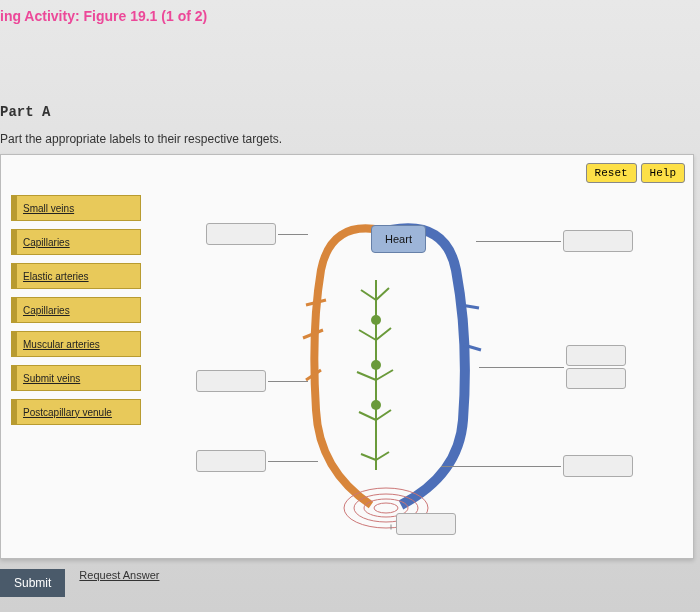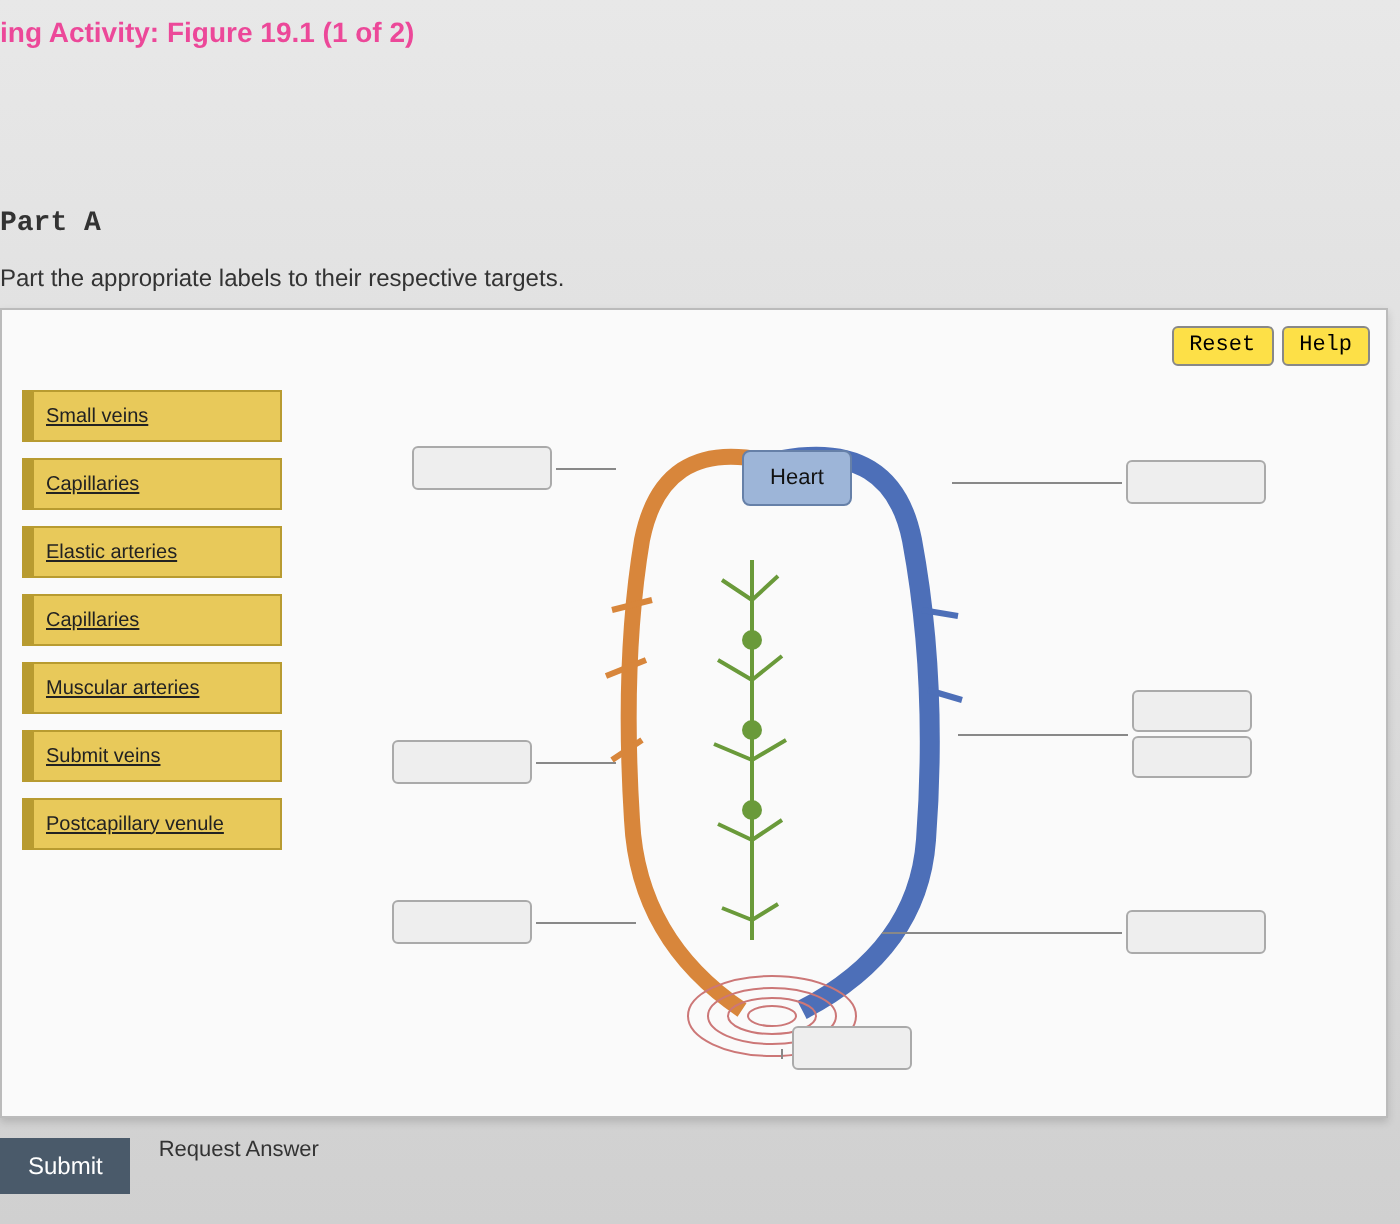--- a/index.html
+++ b/index.html
@@ -134,20 +134,21 @@
       background: #4a5a6a;
       color: #fff;
       font-size: 12px;
       border: none;
       padding: 7px 14px;
       cursor: pointer;
     }
     .request-link {
       font-size: 11px;
       color: #333;
+      text-decoration: underline;
       cursor: pointer;
     }
     .cursor-icon {
       position: absolute;
       right: 38px;
       top: 180px;
       font-size: 14px;
       transform: rotate(-15deg);
     }
   </style>

